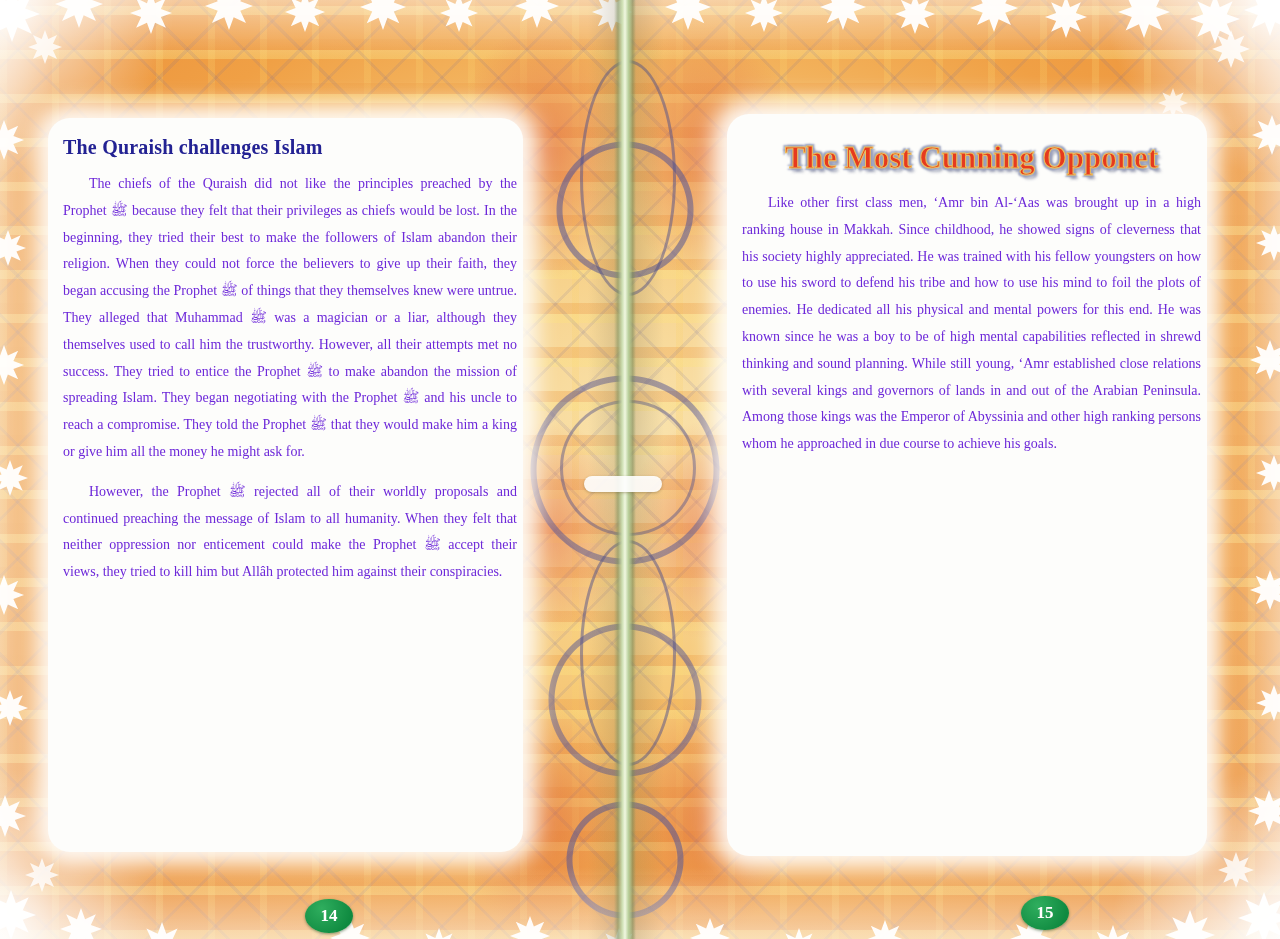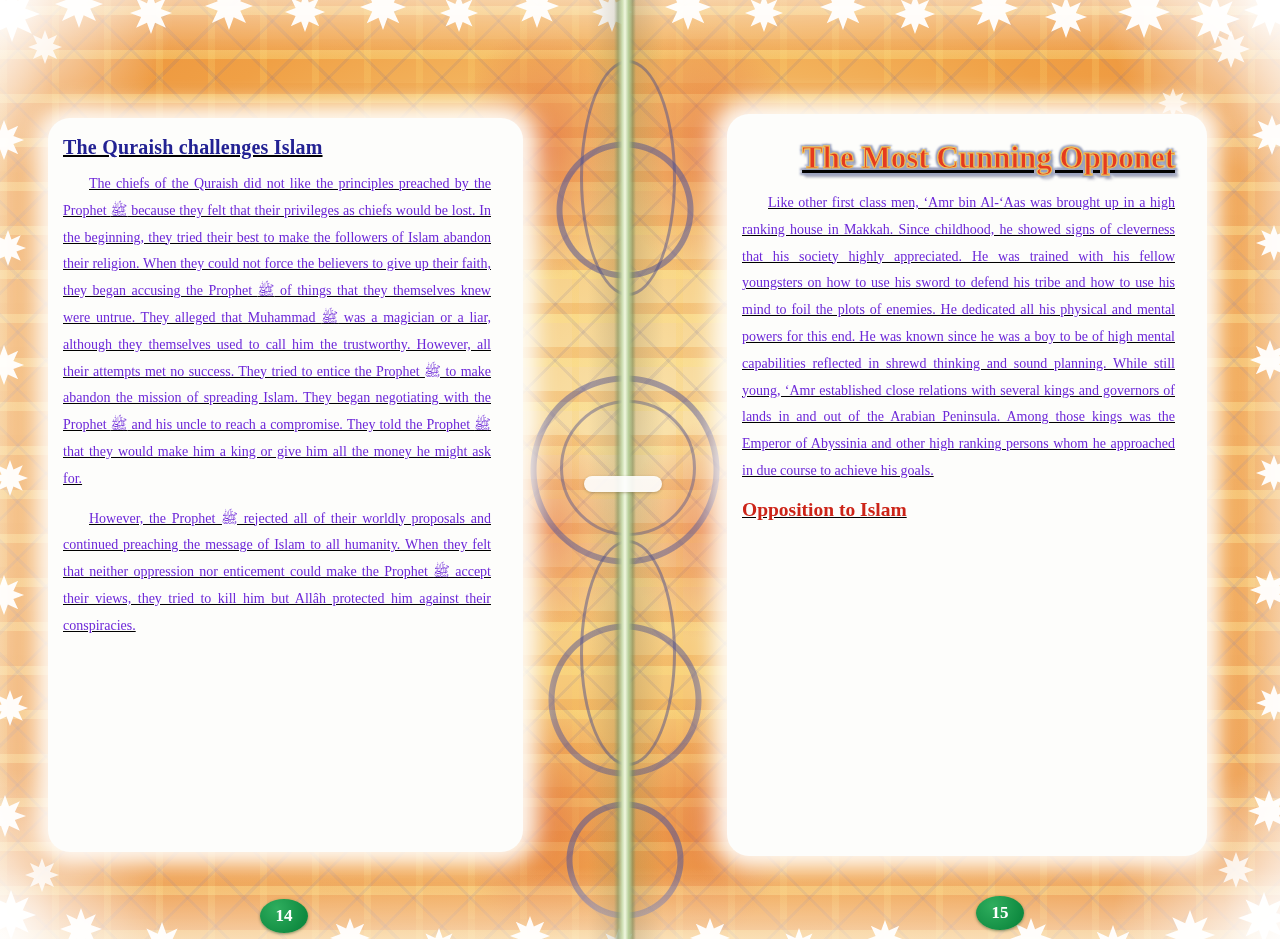--- a/index.html
+++ b/index.html
@@ -75,38 +75,38 @@
     background:linear-gradient(90deg, rgba(110,130,85,0) 0%, rgba(130,150,100,.6) 18%, #cfe0b4 38%, #f0f7e0 50%, #b9cf9b 66%, rgba(120,140,90,.55) 85%, rgba(110,130,85,0) 100%);}
   .spine-bar{position:absolute;left:584px;top:476px;width:78px;height:16px;border-radius:8px;
     background:#fff;opacity:.9;box-shadow:0 1px 3px rgba(120,100,60,.5);}
 
   
   .page{position:absolute;background:#fdfdfb;border-radius:22px;
     box-shadow:0 0 22px 14px rgba(255,255,255,.92);}
   .page-left{left:48px;top:118px;width:475px;height:734px;padding:0;}
   .page-right{left:727px;top:114px;width:480px;height:742px;}
 
-  .page-inner{position:absolute;inset:0;padding:16px 32px 0 15px;box-sizing:border-box;text-decoration:underline;}
+  .page-inner{position:absolute;inset:0;padding:16px 6px 0 15px;box-sizing:border-box;}
 
   .h-blue{margin:2px 0 12px 0;font-size:20px;font-weight:bold;color:#232293;letter-spacing:.2px;}
   .h-red{margin:14px 0 10px 0;font-size:19.5px;font-weight:bold;color:#cc2418;}
-  .chapter-title{margin:10px 0 14px 0;text-align:right;font-size:31px;font-weight:bold;
+  .chapter-title{margin:10px 0 14px 0;text-align:center;font-size:31px;font-weight:bold;
     color:#e63a1e;-webkit-text-stroke:1px #ecc05c;
     text-shadow:2px 2px 2px #99a0bd,-2px 2px 2px #99a0bd,2px -2px 2px #99a0bd,-2px -2px 2px #99a0bd,3px 4px 3px rgba(130,135,160,.8);}
 
   .body-text{margin:0 0 13px 0;font-size:14px;line-height:26.8px;color:#6d28d9;
     text-align:justify;text-indent:26px;}
   .stretch-last{text-align-last:justify;}
 
   
   .badge{position:absolute;width:48px;height:34px;border-radius:50%;
     display:flex;align-items:center;justify-content:center;
     background:radial-gradient(circle at 35% 28%, #2fae5e, #0f8a40 75%);
     color:#fff;font-size:17px;font-weight:bold;
-    box-shadow:0 1px 3px rgba(40,80,40,.55);}
+    box-shadow:0 1px 3px rgba(40,80,40,.55);margin-left:45px;}
   .badge-14{left:260px;top:899px;}
   .badge-15{left:976px;top:896px;}
 </style>
 </head>
 <body>
 
 <div class="canvas">
 
   <div class="bg"></div>
 
@@ -180,20 +180,19 @@
       <h2 class="h-blue">The Quraish challenges Islam</h2>
       <p class="body-text">The chiefs of the Quraish did not like the principles preached by the Prophet ﷺ because they felt that their privileges as chiefs would be lost. In the beginning, they tried their best to make the followers of Islam abandon their religion. When they could not force the believers to give up their faith, they began accusing the Prophet ﷺ of things that they themselves knew were untrue. They alleged that Muhammad ﷺ was a magician or a liar, although they themselves used to call him the trustworthy. However, all their attempts met no success. They tried to entice the Prophet ﷺ to make abandon the mission of spreading Islam. They began negotiating with the Prophet ﷺ and his uncle to reach a compromise. They told the Prophet ﷺ that they would make him a king or give him all the money he might ask for.</p>
       <p class="body-text">However, the Prophet ﷺ  rejected all of their worldly proposals and continued preaching the message of Islam to all humanity. When they felt that neither oppression nor enticement could make the Prophet ﷺ accept their views, they tried to kill him but Allâh protected him against their conspiracies.</p>
     </div>
   </div>
 
   <div class="page page-right">
     <div class="page-inner">
       <h1 class="chapter-title">The Most Cunning Opponet</h1>
       <p class="body-text">Like other first class men, ‘Amr bin Al-‘Aas was brought up in a high ranking house in Makkah. Since childhood, he showed signs of cleverness that his society highly appreciated. He was trained with his fellow youngsters on how to use his sword to defend his tribe and how to use his mind to foil the plots of enemies. He dedicated all his physical and mental powers for this end. He was known since he was a boy to be of high mental capabilities reflected in shrewd thinking and sound planning. While still young, ‘Amr established close relations with several kings and governors of lands in and out of the Arabian Peninsula. Among those kings was the Emperor of Abyssinia and other high ranking persons whom he approached in due course to achieve his goals.</p>
-      <h2 class="h-red">Opposition to Islam</h2>
     </div>
   </div>
 
   <div class="badge badge-14">14</div>
   <div class="badge badge-15">15</div>
 
 </div>
 
 </body></html>

